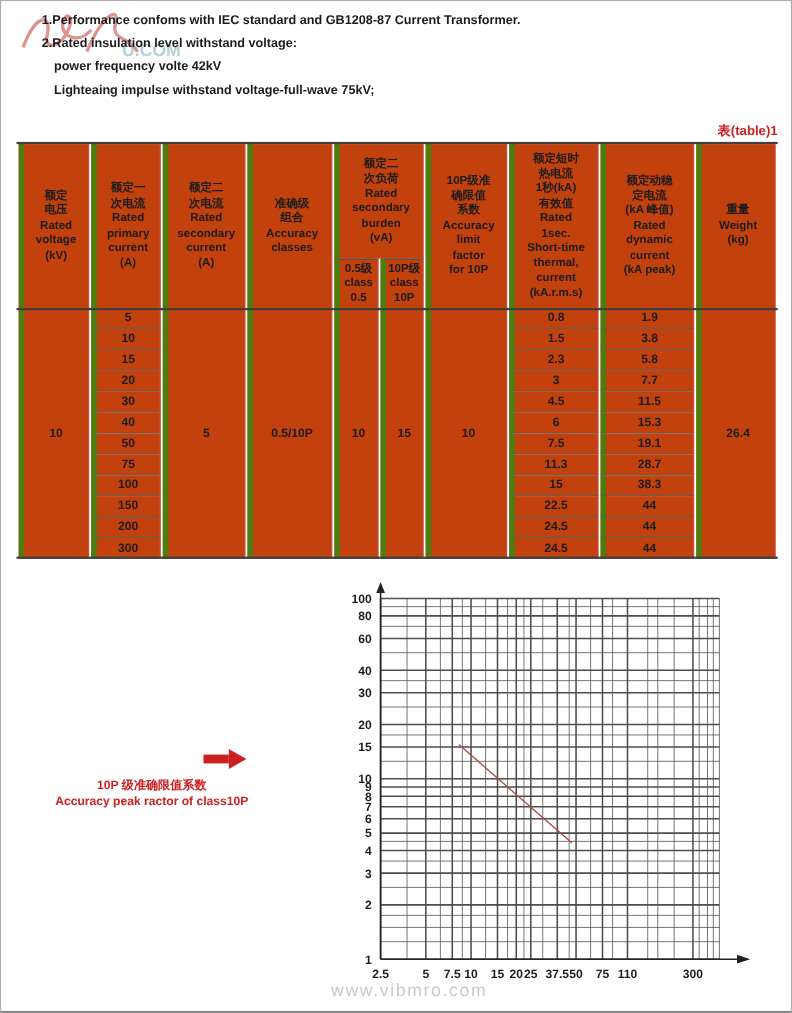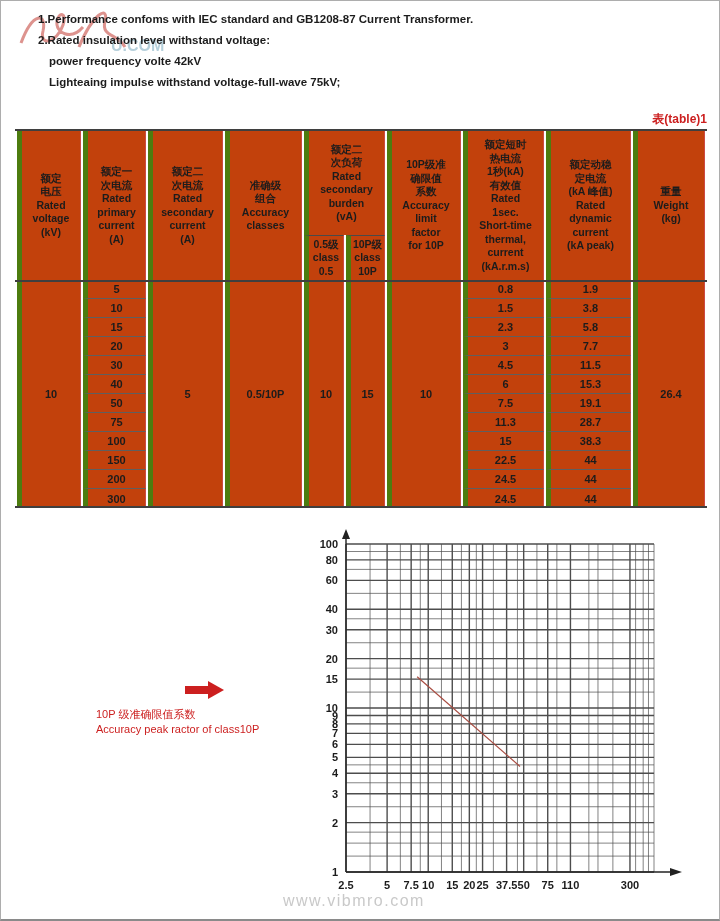--- a/index.html
+++ b/index.html
@@ -28,25 +28,25 @@
     text-align:center; vertical-align:middle; color:#1c1c1c; font-weight:bold; padding:0;
   }
   table.spec th { font-size:10.5px; line-height:13.5px; }
   table.spec td { font-size:11px; height:19px; }
   th.hdr-main { height:104px; }
   th.hdr-sub  { height:45px; border-top:1px solid #4a4a4a; }
   td.rowsep { border-bottom:1px solid #5f5f5f; }
   
   .chart { position:absolute; left:285px; top:526px; }
   
-  .anno { position:absolute; left:47px; top:706px; width:180px; text-align:left;
-    color:#cc1f1f; font-weight:normal; font-size:11px; line-height:15px;margin-left:48px; }
+  .anno { position:absolute; left:47px; top:706px; width:180px; text-align:center;
+    color:#cc1f1f; font-weight:bold; font-size:11px; line-height:15px; }
   .anno-arrow { position:absolute; left:183px; top:679px; }
   
-  .site-wm { position:absolute; left:282px; top:891px; font-size:16px; color:#c9c9c9;
+  .site-wm { position:absolute; left:300px; top:891px; font-size:16px; color:#c9c9c9;
     letter-spacing:1.5px; font-weight:normal; }
 </style>
 </head>
 <body>
 
 <div class="page">
 
   <svg class="logo-wm" width="170" height="60" viewBox="0 0 170 60">
     <g opacity="0.55" fill="none" stroke="#c23b33" stroke-width="3">
       <path d="M8 40 C 20 8, 34 10, 30 28 C 26 44, 44 40, 50 22 C 54 10, 46 8, 44 18 C 42 30, 58 38, 70 24"></path>

